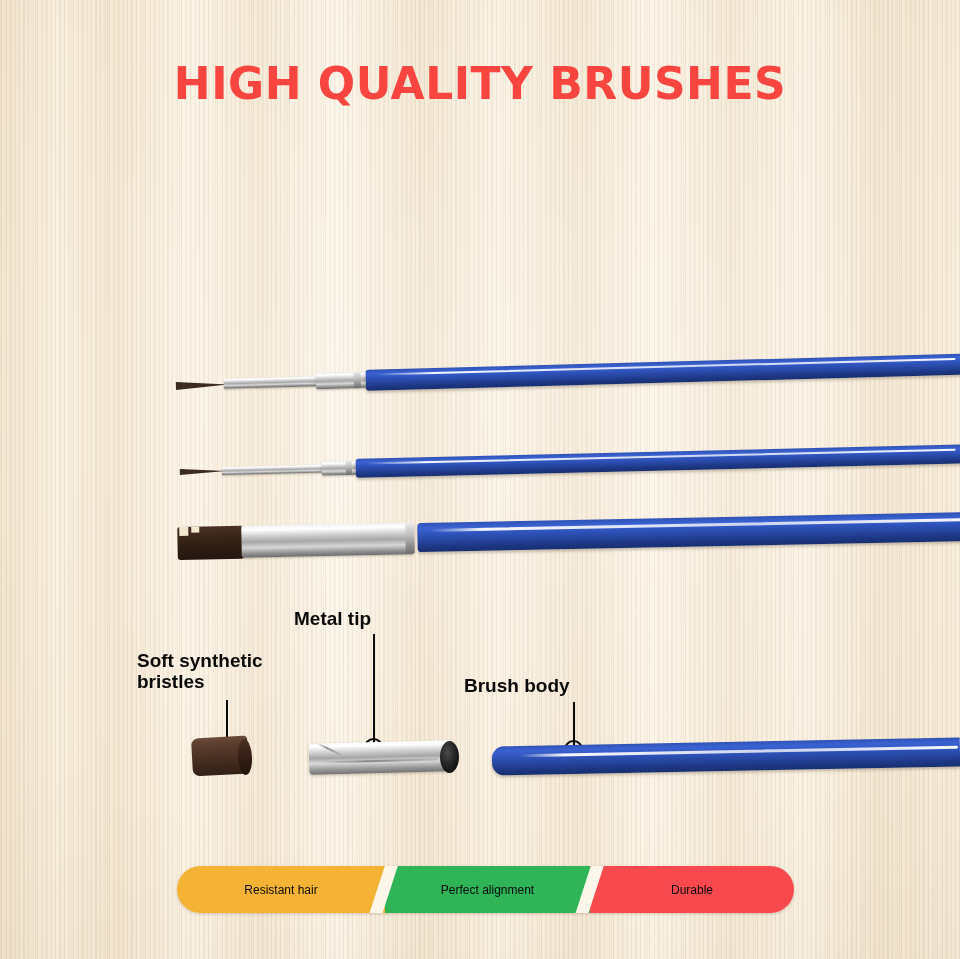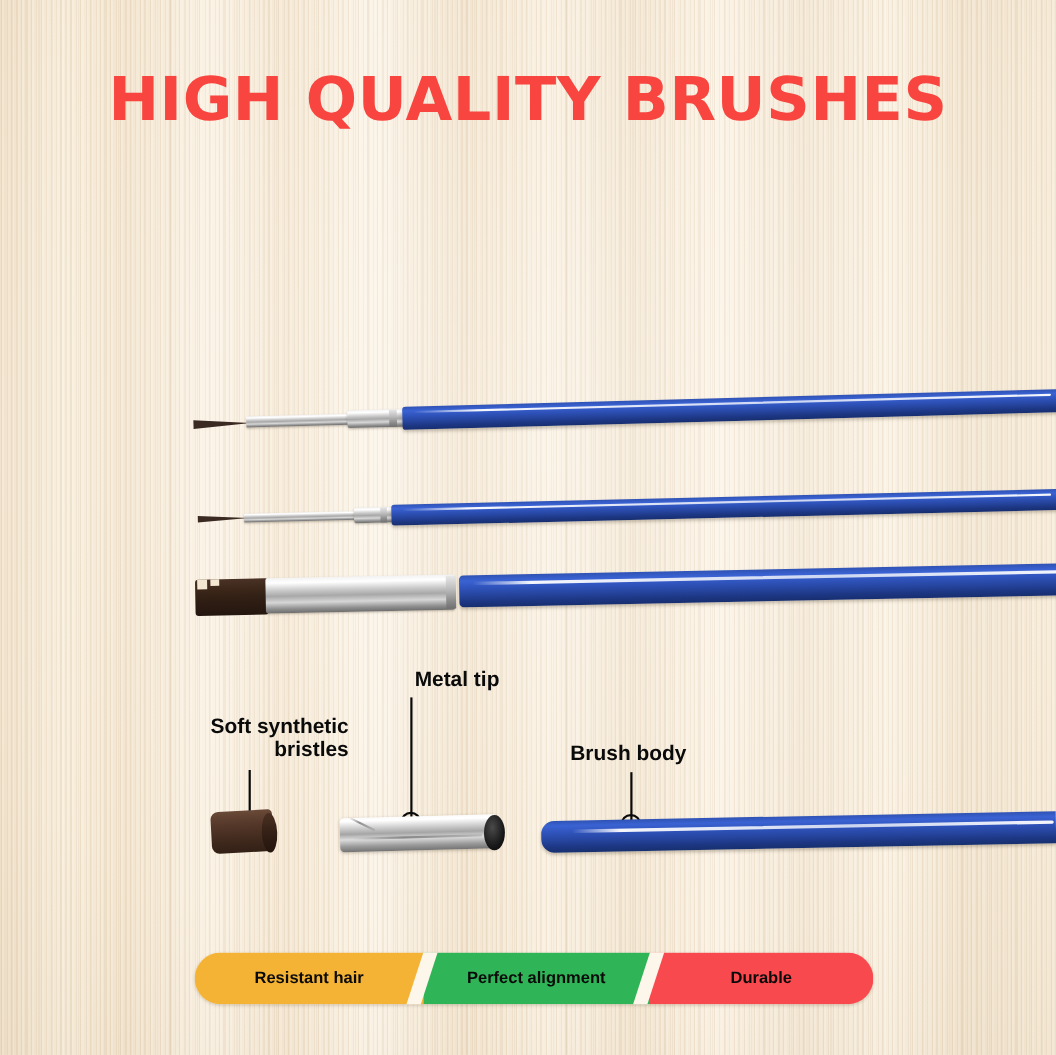--- a/index.html
+++ b/index.html
@@ -76,21 +76,21 @@
         rgba(150,116,70,0.10) 100%);
   }
 
   
   .title {
     position: absolute;
     left: 0;
     right: 0;
     top: 58px;
     text-align: center;
-    font-size: 55px;
+    font-size: 44px;
     font-weight: bold;
     letter-spacing: 0.5px;
     color: #f8453f;
     font-family: "DejaVu Sans", sans-serif;
     white-space: nowrap;
   }
   .subtitle {
     position: absolute;
     left: 0;
     right: 0;
@@ -174,21 +174,21 @@
   }
 
   
   .callout-label {
     position: absolute;
     font-family: "Liberation Sans", sans-serif;
     font-size: 19px;
     font-weight: bold;
     color: #0a0a0a;
     line-height: 1.13;
-    text-align: right;
+    text-align: left;
     white-space: pre-line;
   }
   .leader {
     position: absolute;
     width: 2px;
     background: #0a0a0a;
   }
   .leader-dot {
     position: absolute;
     width: 19px;
@@ -258,22 +258,22 @@
     position: absolute;
     top: 0;
     height: 100%;
     display: flex;
     align-items: center;
     justify-content: center;
   }
   .pill-seg span {
     position: relative;
     z-index: 3;
-    font-size: 15px;
-    font-weight: bold;
+    font-size: 12px;
+    font-weight: normal;
     color: #0a0a0a;
     font-family: "Liberation Sans", sans-serif;
     white-space: nowrap;
   }
   .pill-div {
     position: absolute;
     top: -6px;
     width: 13px;
     height: 60px;
     background: #fdf6ea;

